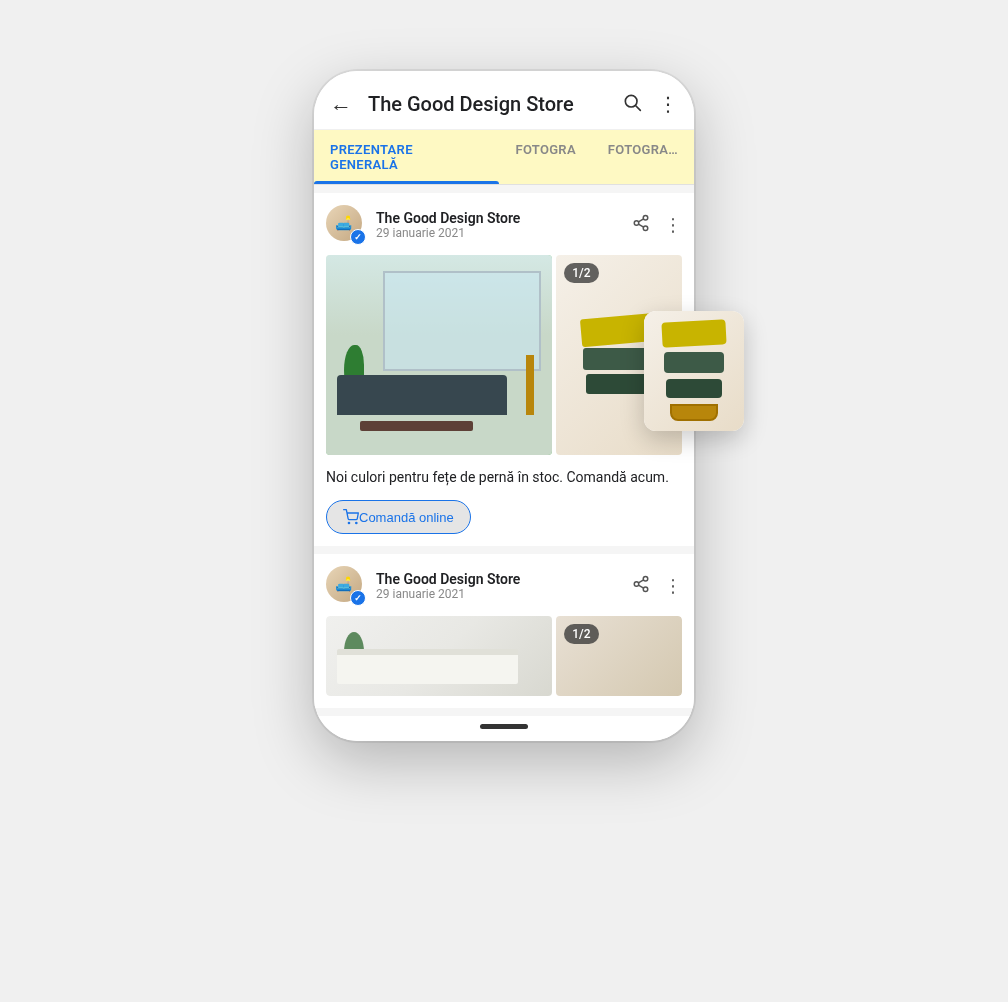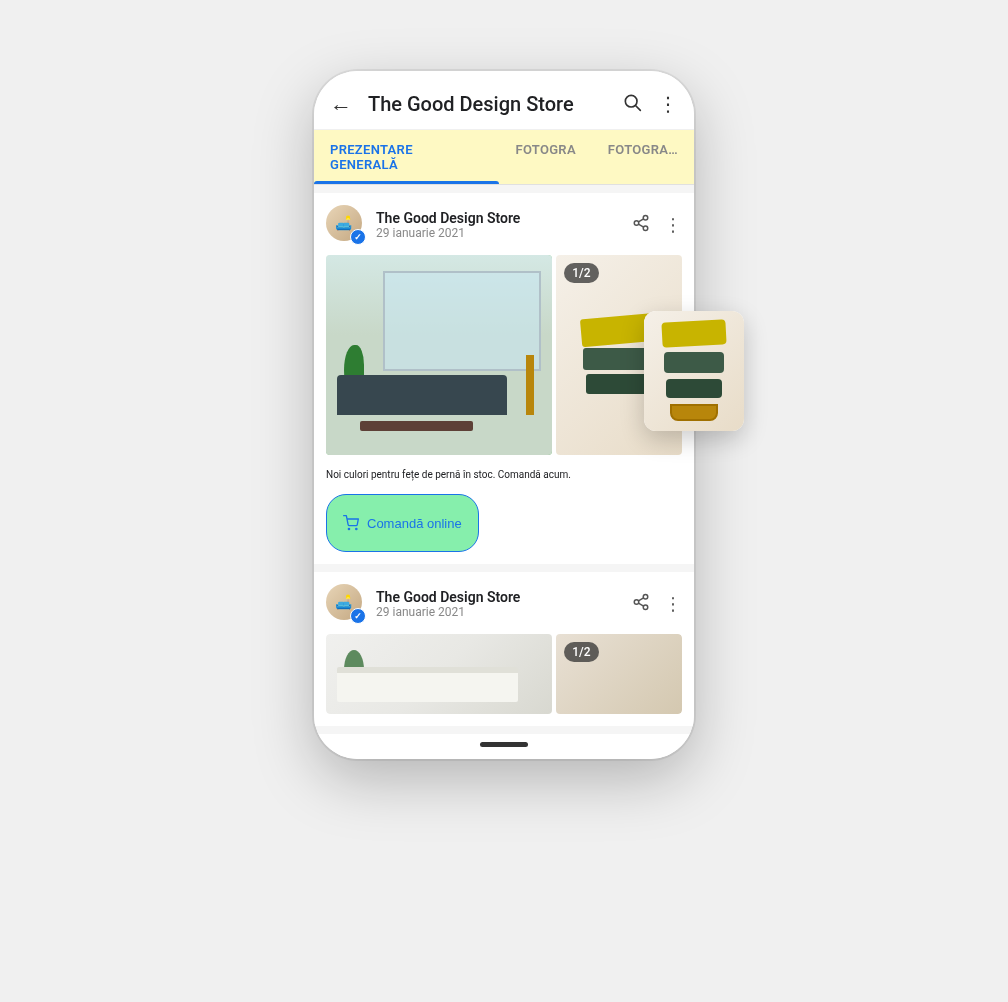--- a/index.html
+++ b/index.html
@@ -245,38 +245,38 @@
       left: 8px;
       background: rgba(50,50,50,0.75);
       color: #fff;
       font-size: 12px;
       font-weight: 500;
       padding: 3px 8px;
       border-radius: 12px;
     }
 
     .post-text {
-      font-size: 10px;
+      font-size: 14px;
       color: #202124;
       line-height: 1.5;
       margin-bottom: 12px;
     }
 
     .order-button {
       display: inline-flex;
       align-items: center;
-      gap: 8px;
+      gap: 0;
       border: 1.5px solid #1a73e8;
       border-radius: 20px;
-      padding: 20px 16px;
+      padding: 8px 16px;
       color: #1a73e8;
       font-size: 13px;
       font-weight: 500;
       cursor: pointer;
-      background: #86efac;
+      background: #e5e5e5;
     }
 
     .cart-icon-svg {
       width: 16px;
       height: 16px;
     }
 
     
     .home-indicator {
       display: flex;

